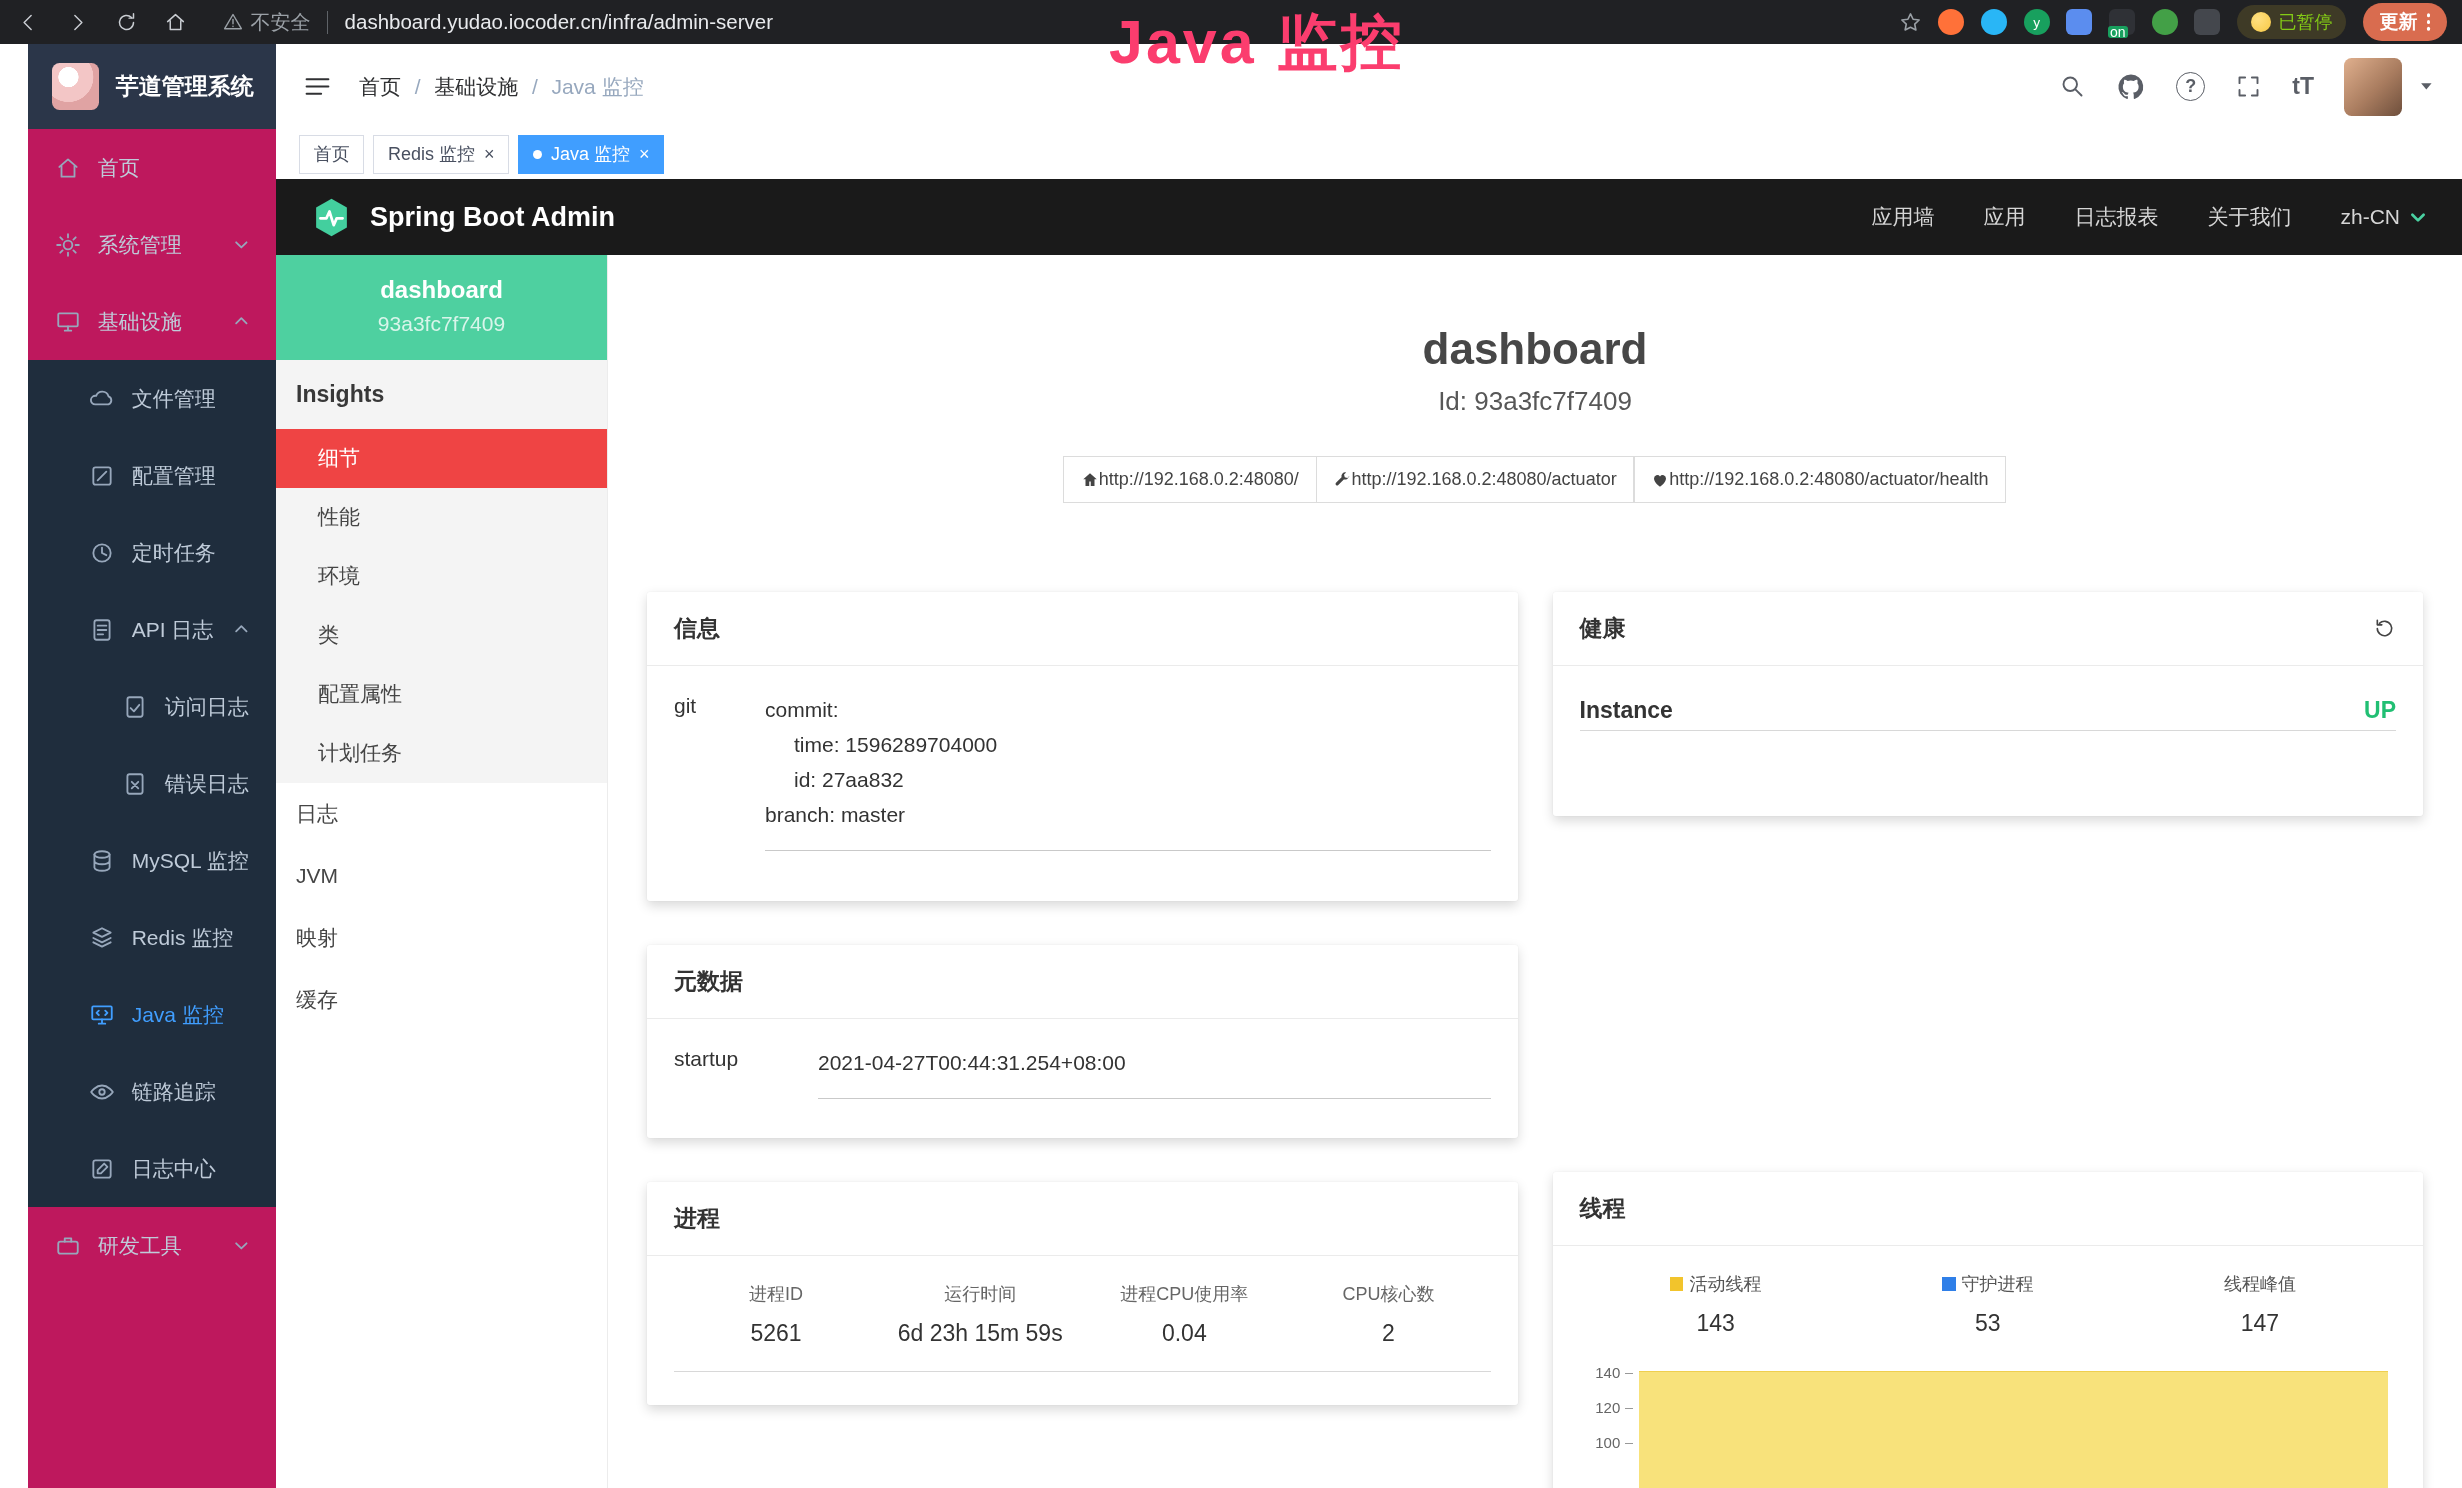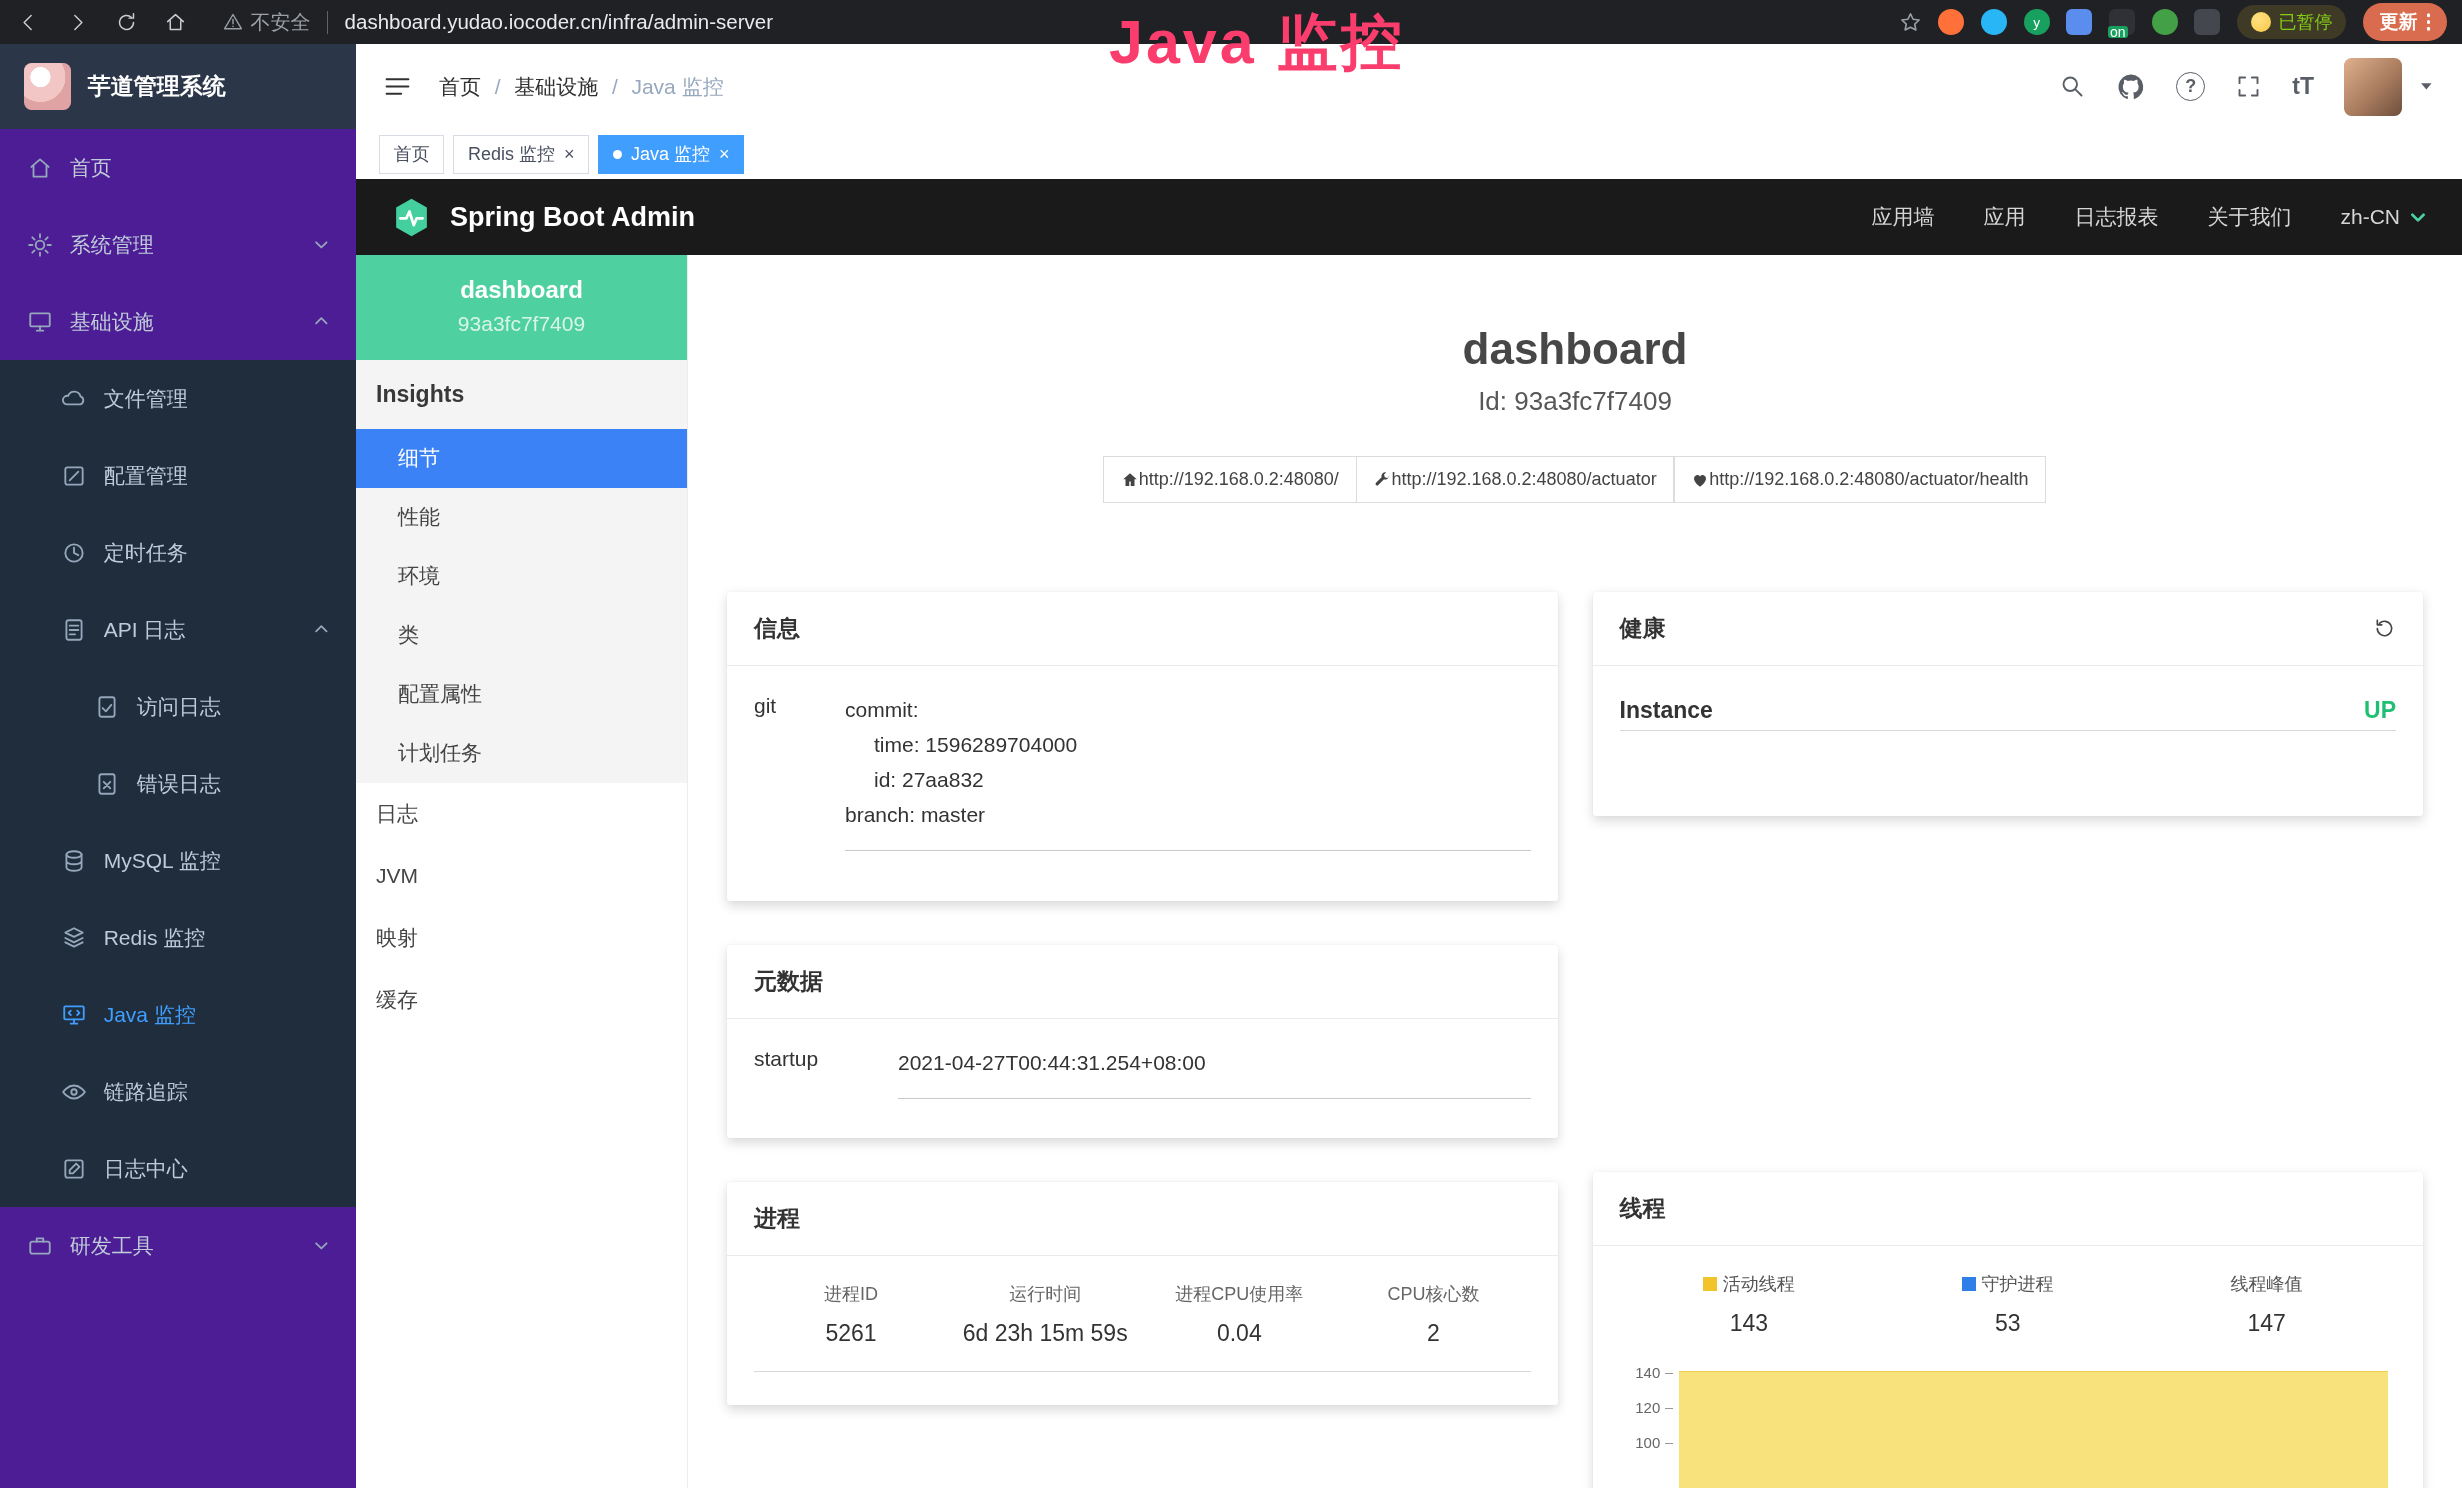--- a/index.html
+++ b/index.html
@@ -22,21 +22,21 @@
   .on-badge { position:absolute; bottom:-3px; left:-1.5px; background:#18a05e; color:#fff; font-size:14px; border-radius:3px; padding:0 2.3px; line-height:12px; }
   .paused-pill { display:flex; align-items:center; gap:7.6px; background:#3e3a26; border-radius:18px; padding:4.6px 13.7px; color:#84cc16; font-size:18px; }
   .face { width:20px; height:20px; border-radius:50%; background:radial-gradient(circle at 35% 35%, #ffe082, #f7c843); }
   .update-pill { display:flex; align-items:center; gap:9px; background:#d96c4f; border-radius:20px; padding:6px 16.7px; color:#fff; font-size:19px; font-weight:bold; }
   .dots3w { width:3.8px; height:3.8px; border-radius:50%; background:#fff; box-shadow:0 6.8px 0 #fff, 0 -6.8px 0 #fff; }
 
   
   .app { display:flex; height:1445px; }
 
   
-  .sidebar { width:356px; flex-shrink:0; background:#4c1d95; color:#bfcbd9; }
+  .sidebar { width:248px; flex-shrink:0; background:#be185d; color:#bfcbd9;margin-left:28px; }
   .logo-row { height:85px; background:#2b3649; display:flex; align-items:center; padding-left:24px; gap:16.7px; }
   .logo-avatar { width:47px; height:47px; border-radius:7.6px; background:radial-gradient(circle at 35% 30%, #ffffff 0 22%, #f3c6c6 23% 55%, #e0a3a3 56% 100%); }
   .logo-title { color:#fff; font-size:23px; font-weight:bold; }
   .menu-item { height:77px; display:flex; align-items:center; font-size:21px; position:relative; cursor:pointer; color:#bfcbd9; }
   .lvl0 { padding-left:27px; }
   .lvl1 { padding-left:61px; }
   .lvl2 { padding-left:94px; }
   .mi { width:26px; height:26px; margin-right:16.7px; color:#97a7bb; flex-shrink:0; }
   .submenu { background:#1f2d3d; }
   .chev { position:absolute; right:26px; color:#97a7bb; }
@@ -70,21 +70,21 @@
   .locale .chev2 { color:#4ad1a2; }
 
   .sba-body { flex:1; display:flex; min-height:0; }
   .sba-sidebar { width:332px; flex-shrink:0; background:#fff; border-right:0.8px solid #ececec; display:flex; flex-direction:column; }
   .instance-head { background:#4ed0a0; color:#fff; text-align:center; padding:21px 0 24px; }
   .instance-name { font-size:24px; font-weight:bold; }
   .instance-id { font-size:21px; margin-top:7.6px; color:rgba(255,255,255,.78); }
   .insights { background:#f4f4f4; }
   .insights-title { padding:21px 20px; font-size:23px; font-weight:bold; color:#383838; }
   .sba-item { height:59px; display:flex; align-items:center; padding-left:42px; font-size:21px; color:#454545; cursor:pointer; }
-  .sba-item.active { background:#3b82f6; color:#fff; }
+  .sba-item.active { background:#ef4444; color:#fff; }
   .sba-root-item { height:62px; display:flex; align-items:center; padding-left:20px; font-size:21px; color:#454545; cursor:pointer; }
 
   .sba-content { flex:1; min-width:0; overflow:hidden; padding:30px 39px 0; background:#fff; }
   .page-title { text-align:center; font-size:44px; font-weight:bold; color:#474747; margin-top:39px; }
   .page-subtitle { text-align:center; font-size:26px; color:#575757; margin-top:12px; }
   .links-row { display:flex; justify-content:center; margin-top:39px; }
   .link-chip { display:flex; align-items:center; border:0.8px solid #dcdcdc; padding:12px 16.7px; font-size:18px; color:#444; background:#fff; margin-left:-0.8px; cursor:pointer; }
   .link-chip .i { color:#444; }
 
   .cards { display:flex; gap:35px; margin-top:89px; align-items:flex-start; }

